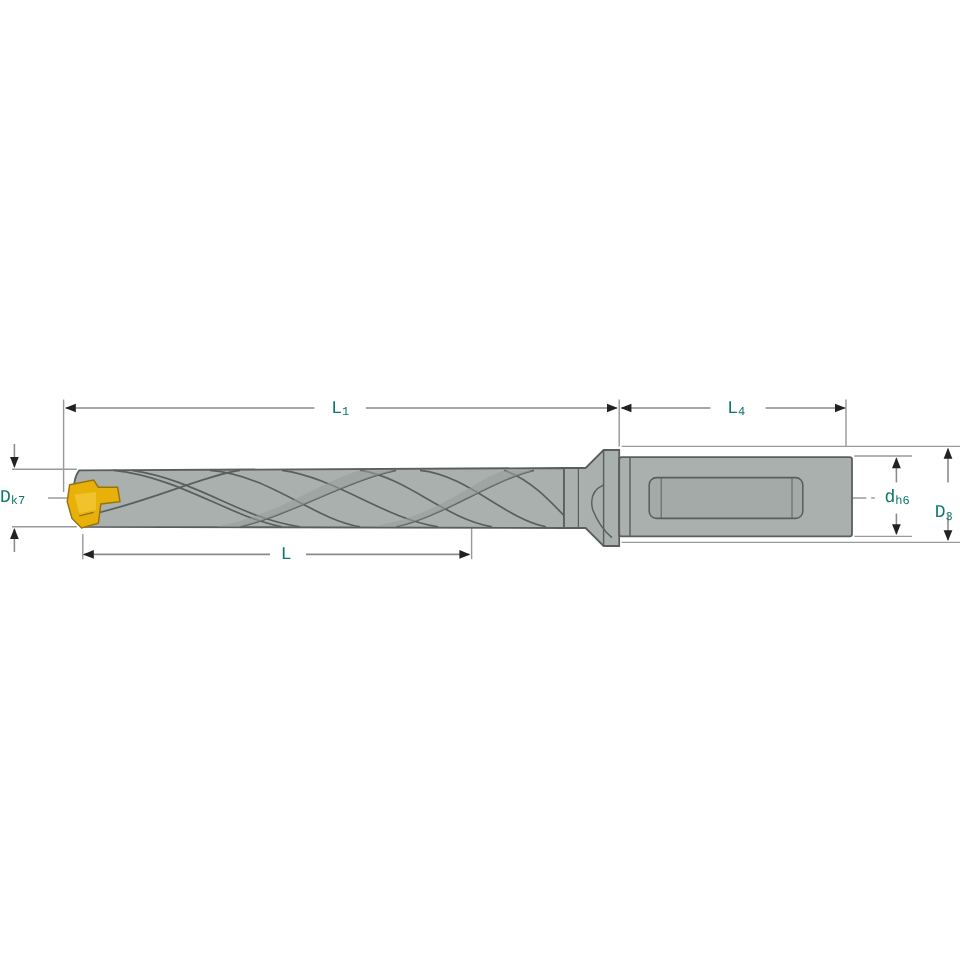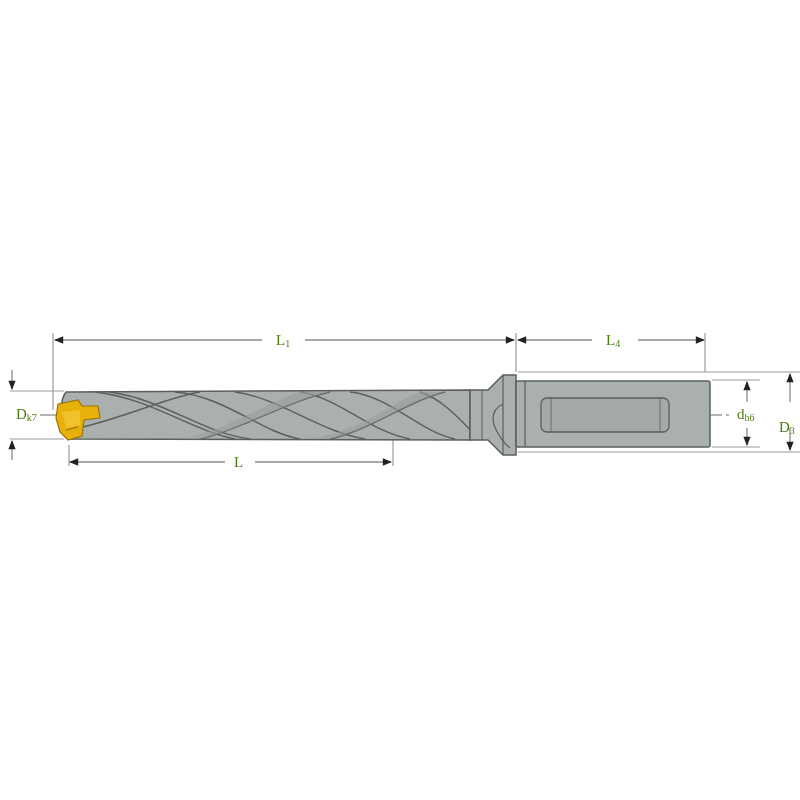--- a/index.html
+++ b/index.html
@@ -1,20 +1,20 @@
 <!DOCTYPE html>
 <html><head>
 <meta charset="utf-8">
 <style>
   html, body { margin: 0; padding: 0; background: #ffffff; }
   body { width: 800px; height: 800px; position: relative; overflow: hidden;
          font-family: "Liberation Sans", sans-serif; }
   svg { position: absolute; left: 0; top: 0; }
-  .lbl { position: absolute; font-family: Liberation Serif, serif;
-         font-size: 15px; color: #4d7c0f; line-height: 1; white-space: nowrap; }
+  .lbl { position: absolute; font-family: Liberation Mono, monospace;
+         font-size: 15px; color: #0f766e; line-height: 1; white-space: nowrap; }
   .lbl sub { font-size: 10px; vertical-align: -2px; }
 </style>
 </head>
 <body>
 
 <svg width="800" height="800" viewBox="0 0 800 800" xmlns="http://www.w3.org/2000/svg">
   <defs>
     <marker id="arr" viewBox="0 0 10 10" refX="9" refY="5" markerWidth="9" markerHeight="7" orient="auto-start-reverse">
       <path d="M0,1 L10,5 L0,9 z" fill="#222"></path>
     </marker>
@@ -94,21 +94,21 @@
 
 <div class="lbl" style="left:276px; top:333px;">
   <span>L</span><sub>1</sub>
 </div>
 <div class="lbl" style="left:606px; top:333px;">
   <span>L</span><sub>4</sub>
 </div>
 <div class="lbl" style="left:234px; top:455px;">
   <span>L</span>
 </div>
-<div class="lbl" style="left:16px; top:407px;">
+<div class="lbl" style="left:0px; top:407px;">
   <span>D</span><sub>k7</sub>
 </div>
 <div class="lbl" style="left:737px; top:407px;text-align:right;">
   <span>d</span><sub>h6</sub>
 </div>
 <div class="lbl" style="left:779px; top:420px;">
   <span>D</span><sub>3</sub>
 </div>
 
 </body></html>

